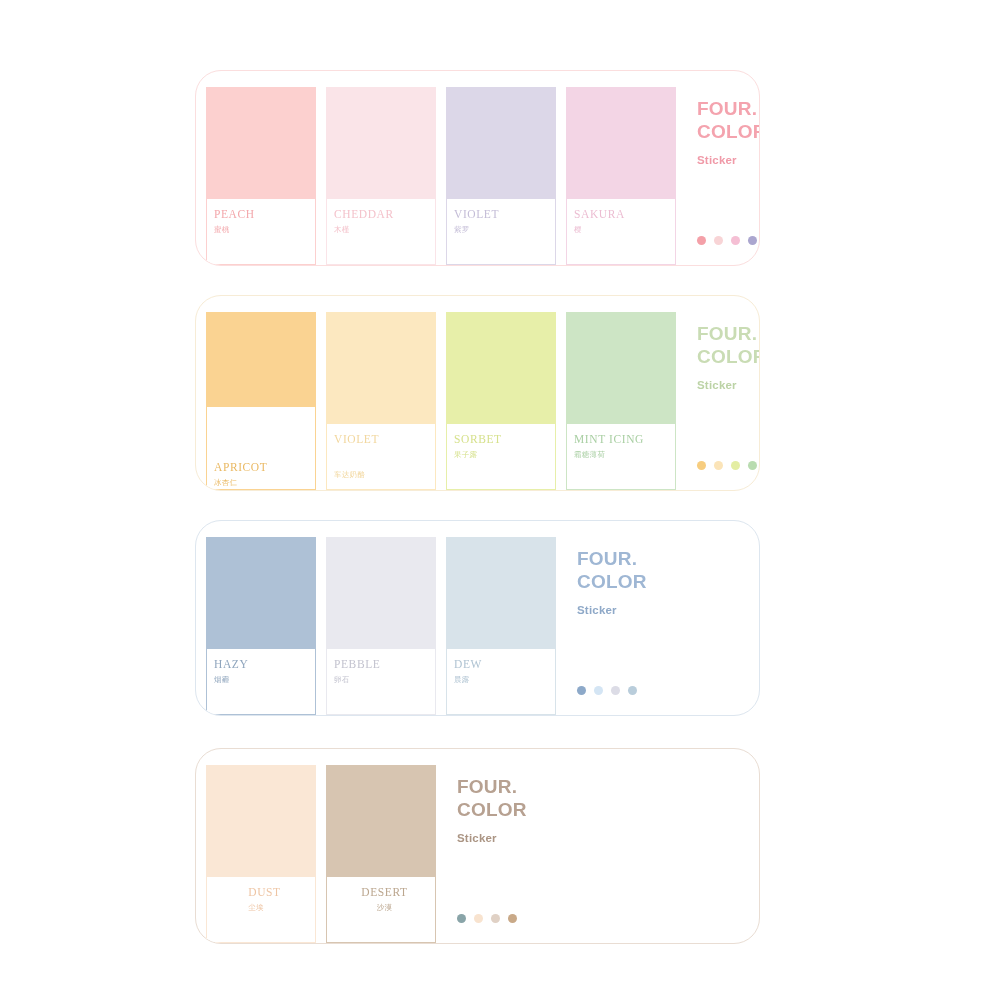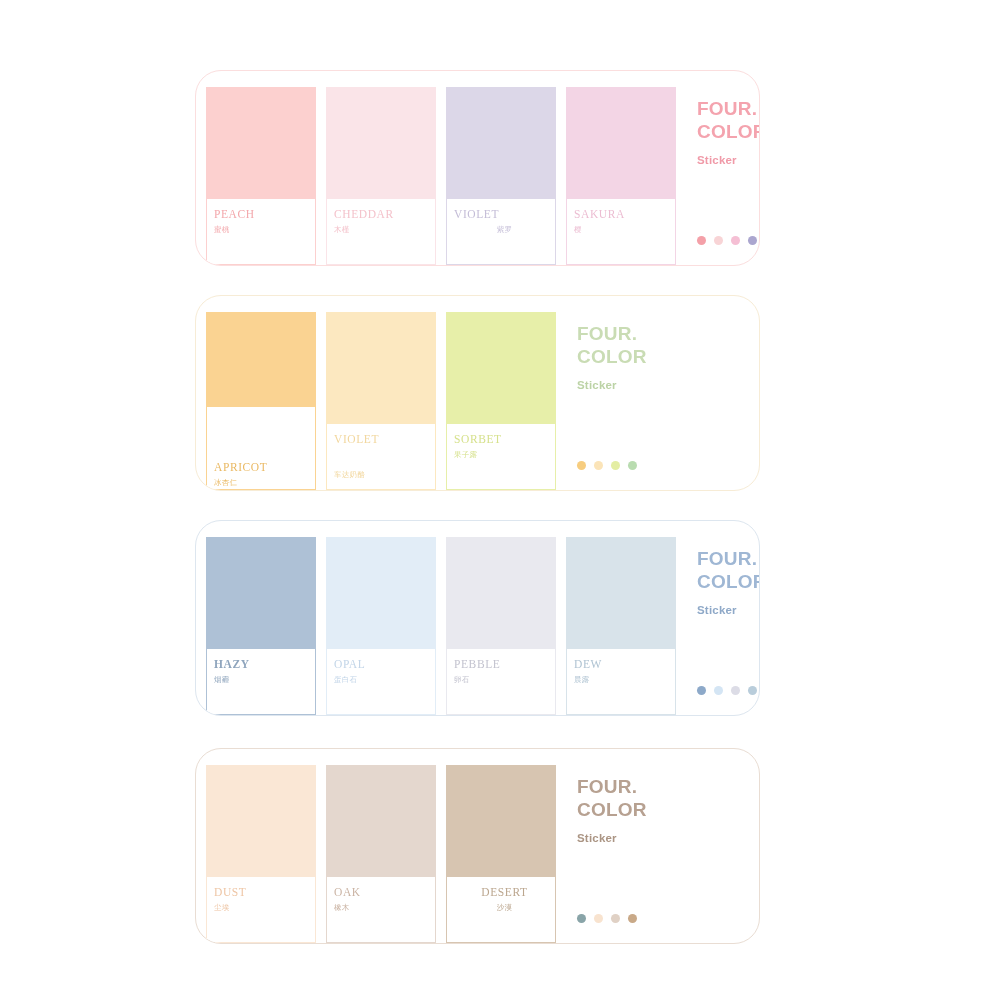--- a/index.html
+++ b/index.html
@@ -121,21 +121,21 @@
             <div class="swatch-color" style="background: rgb(250, 228, 232);"></div>
             <div class="swatch-meta">
               <div class="swatch-name" style="color: rgb(244, 194, 203);">CHEDDAR</div>
               <div class="swatch-cn" style="color: rgb(244, 194, 203);">木槿</div>
             </div>
           </div>
           <div class="swatch" style="border: 1px solid rgb(220, 215, 232);">
             <div class="swatch-color" style="background: rgb(220, 215, 232);"></div>
             <div class="swatch-meta">
               <div class="swatch-name" style="color: rgb(196, 189, 215);">VIOLET</div>
-              <div class="swatch-cn" style="color: rgb(196, 189, 215); text-align: center;">紫罗</div>
+              <div class="swatch-cn" style="color: rgb(196, 189, 215);">紫罗</div>
             </div>
           </div>
           <div class="swatch" style="border: 1px solid rgb(243, 213, 229);">
             <div class="swatch-color" style="background: rgb(243, 213, 229);"></div>
             <div class="swatch-meta">
               <div class="swatch-name" style="color: rgb(236, 189, 210);">SAKURA</div>
               <div class="swatch-cn" style="color: rgb(236, 189, 210);">樱</div>
             </div>
           </div>
         </div>
@@ -169,49 +169,49 @@
               <div class="swatch-cn" style="color: rgb(242, 215, 158); margin-top: 23px;">车达奶酪</div>
             </div>
           </div>
           <div class="swatch" style="border: 1px solid rgb(231, 239, 169);">
             <div class="swatch-color" style="background: rgb(231, 239, 169);"></div>
             <div class="swatch-meta">
               <div class="swatch-name" style="color: rgb(214, 225, 140);">SORBET</div>
               <div class="swatch-cn" style="color: rgb(214, 225, 140);">果子露</div>
             </div>
           </div>
+          <div class="swatch" style="border: 1px solid rgb(205, 229, 197);">
+            <div class="swatch-color" style="background: rgb(205, 229, 197);"></div>
+            <div class="swatch-meta">
+              <div class="swatch-name" style="color: rgb(169, 207, 163);">MINT ICING</div>
+              <div class="swatch-cn" style="color: rgb(169, 207, 163);">霜糖薄荷</div>
+            </div>
+          </div>
         </div>
         <div class="brand">
           <div class="brand-title" style="color: rgb(201, 220, 180);">FOUR.</div>
           <div class="brand-title" style="color: rgb(201, 220, 180);">COLOR</div>
           <div class="brand-sub" style="color: rgb(188, 211, 166);">Sticker</div>
           <div class="dots">
             <span class="dot" style="background: rgb(247, 205, 127);"></span>
             <span class="dot" style="background: rgb(251, 228, 184);"></span>
             <span class="dot" style="background: rgb(228, 238, 163);"></span>
             <span class="dot" style="background: rgb(185, 220, 176);"></span>
           </div>
         </div>
       </div>
     </div>
     <div class="sheet" style="top: 520px; height: 196px; border: 1px solid rgb(221, 230, 239);">
       <div class="sheet-inner">
         <div class="swatches">
           <div class="swatch" style="border: 1px solid rgb(174, 193, 214);">
             <div class="swatch-color" style="background: rgb(174, 193, 214);"></div>
             <div class="swatch-meta">
-              <div class="swatch-name" style="color: rgb(143, 165, 189); font-weight: bold;">HAZY</div>
+              <div class="swatch-name" style="color: rgb(143, 165, 189);">HAZY</div>
               <div class="swatch-cn" style="color: rgb(143, 165, 189);">烟霾</div>
-            </div>
-          </div>
-          <div class="swatch" style="border: 1px solid rgb(226, 237, 247);">
-            <div class="swatch-color" style="background: rgb(226, 237, 247);"></div>
-            <div class="swatch-meta">
-              <div class="swatch-name" style="color: rgb(194, 213, 232);">OPAL</div>
-              <div class="swatch-cn" style="color: rgb(194, 213, 232);">蛋白石</div>
             </div>
           </div>
           <div class="swatch" style="border: 1px solid rgb(233, 233, 239);">
             <div class="swatch-color" style="background: rgb(233, 233, 239);"></div>
             <div class="swatch-meta">
               <div class="swatch-name" style="color: rgb(195, 195, 207);">PEBBLE</div>
               <div class="swatch-cn" style="color: rgb(195, 195, 207);">卵石</div>
             </div>
           </div>
           <div class="swatch" style="border: 1px solid rgb(216, 227, 234);">
@@ -231,32 +231,25 @@
             <span class="dot" style="background: rgb(212, 229, 244);"></span>
             <span class="dot" style="background: rgb(220, 220, 230);"></span>
             <span class="dot" style="background: rgb(185, 205, 219);"></span>
           </div>
         </div>
       </div>
     </div>
     <div class="sheet" style="top: 748px; height: 196px; border: 1px solid rgb(233, 221, 211);">
       <div class="sheet-inner">
         <div class="swatches">
-          <div class="swatch" style="border: 1px solid rgb(250, 231, 213);">
+          <div class="swatch" style="border: 1px solid rgb(250, 231, 213); align-items: center;">
             <div class="swatch-color" style="background: rgb(250, 231, 213);"></div>
             <div class="swatch-meta">
               <div class="swatch-name" style="color: rgb(238, 197, 164);">DUST</div>
               <div class="swatch-cn" style="color: rgb(238, 197, 164);">尘埃</div>
-            </div>
-          </div>
-          <div class="swatch" style="border: 1px solid rgb(228, 215, 206);">
-            <div class="swatch-color" style="background: rgb(228, 215, 206);"></div>
-            <div class="swatch-meta">
-              <div class="swatch-name" style="color: rgb(203, 180, 164);">OAK</div>
-              <div class="swatch-cn" style="color: rgb(203, 180, 164);">橡木</div>
             </div>
           </div>
           <div class="swatch" style="border: 1px solid rgb(215, 197, 177); text-align: center;">
             <div class="swatch-color" style="background: rgb(215, 197, 177);"></div>
             <div class="swatch-meta">
               <div class="swatch-name" style="color: rgb(187, 166, 142);">DESERT</div>
               <div class="swatch-cn" style="color: rgb(187, 166, 142);">沙漠</div>
             </div>
           </div>
         </div>

